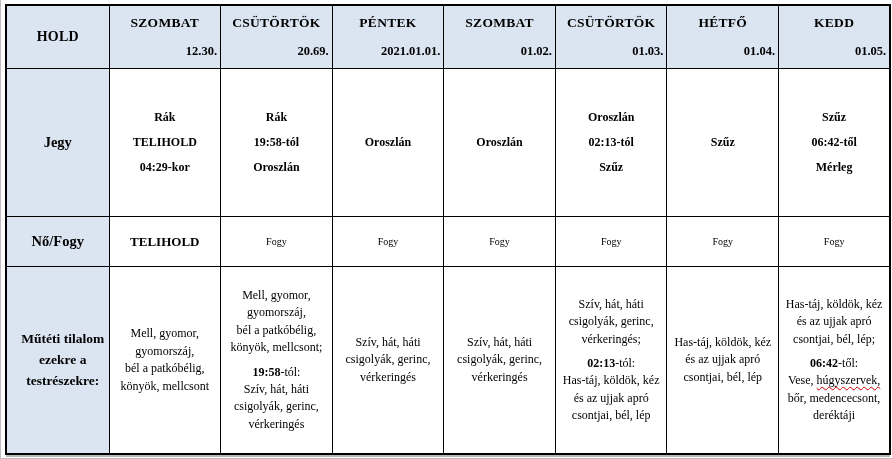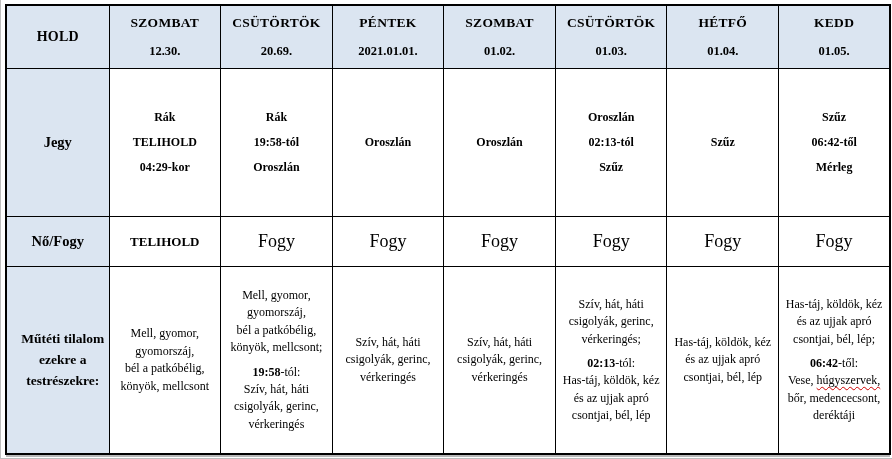--- a/index.html
+++ b/index.html
@@ -28,24 +28,24 @@
   tr.r-header{height:57px;}
   tr.r-jegy{height:133px;}
   tr.r-phase{height:45px;}
   tr.r-rise{height:48px;}
   tr.r-forb{height:168px;}
   .corner{font-size:14px;letter-spacing:.2px;}
   .lab{font-size:14.5px;white-space:nowrap;}
   .lab.small{font-size:13.5px;white-space:normal;line-height:1.55;padding-left:13px;}
   td.hdr{background:#dbe5f1;}
   .day{font-weight:bold;font-size:13.5px;letter-spacing:.3px;margin-bottom:13px;}
-  .date{font-weight:bold;font-size:12.5px;}
+  .date{font-weight:bold;font-size:12.5px;text-align:right;}
   td.jegy{font-weight:bold;font-size:12px;margin-left:38px;}
   .jline{margin:10px 0;}
-  td.phase{font-size:18px;}
+  td.phase{font-size:10px;}
   td.phase.b{font-size:13px;}
   td.rise{font-size:13.5px;letter-spacing:.2px;}
   td.forb{font-size:12px;line-height:1.45;}
   .fline.gap{margin-top:7px;}
   .b{font-weight:bold;}
   .wavy{
     text-decoration:underline;
     text-decoration-style:wavy;
     text-decoration-color:#cc0000;
     text-decoration-thickness:1px;

